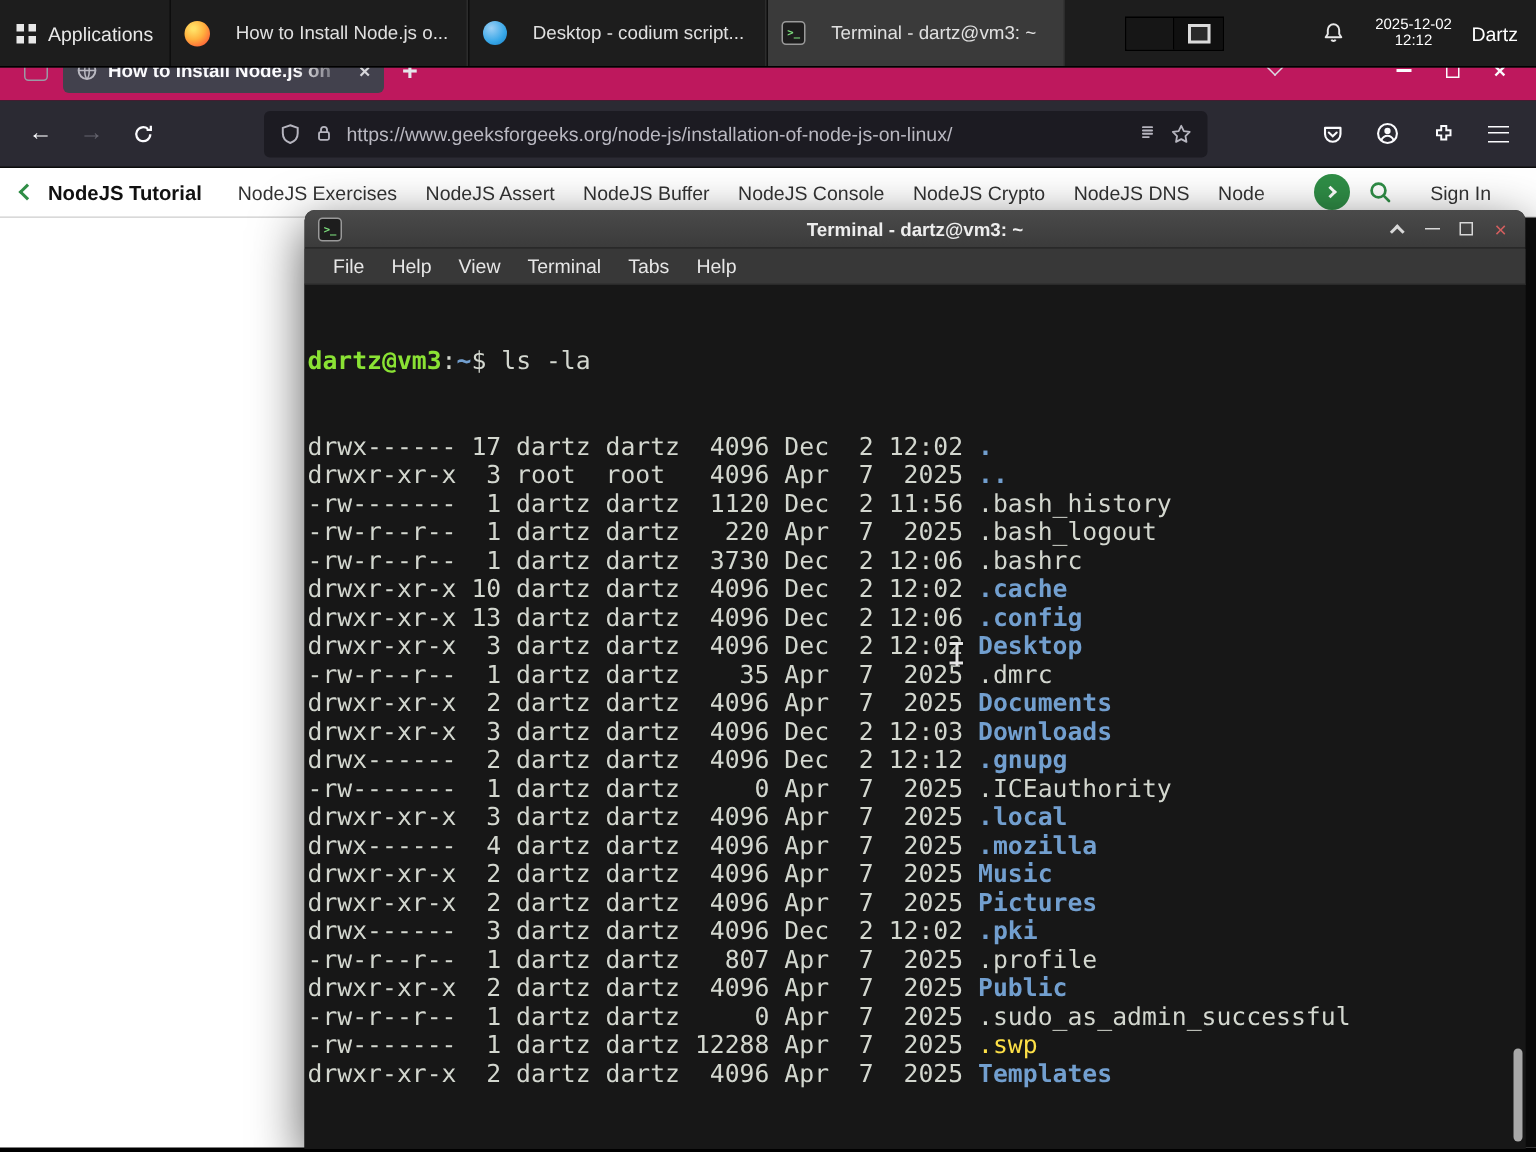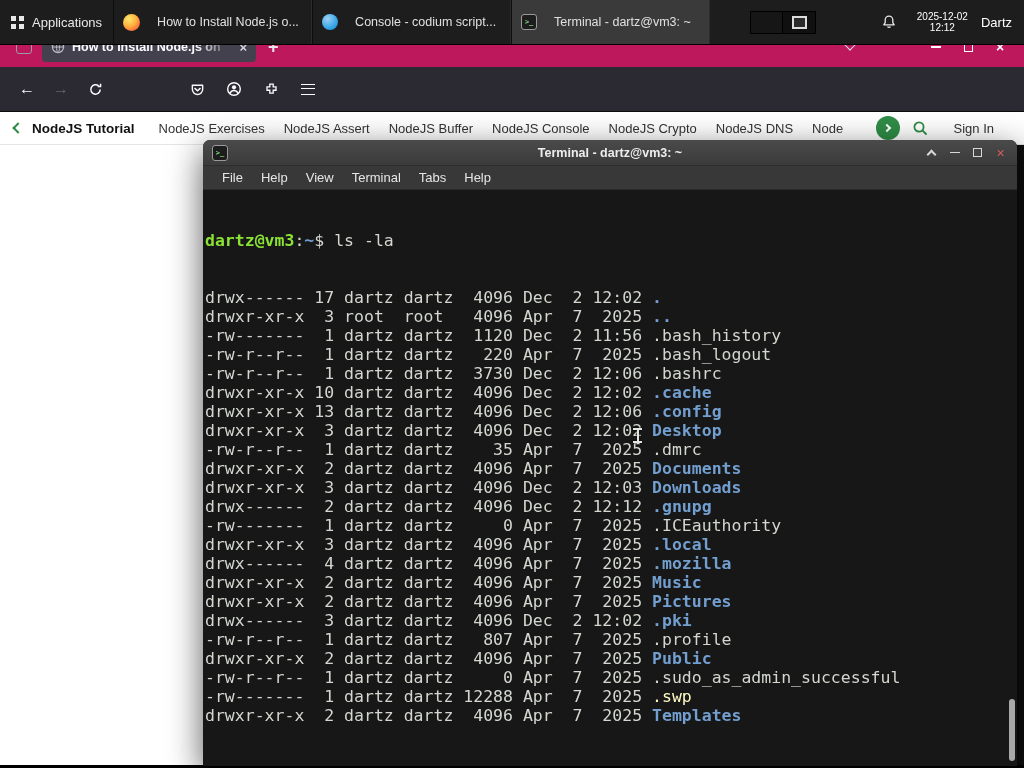--- a/index.html
+++ b/index.html
@@ -98,21 +98,21 @@
           transform:rotate(45deg); margin-top:4px; }
   .term-btn.close { color:#d35f5f; font-size:14px; }
   .term-menu { height:24px; background:#383838; display:flex; align-items:center; padding-left:10px;
           border-bottom:1px solid #2a2a2a; }
   .mitem { padding:0 9px; font-size:13px; color:#e6e6e6; }
   .term-body { position:absolute; top:50px; left:0; right:0; bottom:0; background:#171717; overflow:hidden;
           padding:3px 0 0 2px; font-family:"DejaVu Sans Mono", monospace; font-size:16.5px; line-height:19px;
           color:#d3d7cf; white-space:pre; }
   .tline { white-space:pre; }
   .f-dir { color:#729fcf; font-weight:bold; }
-  .f-dim { color:#fef9c3;text-align:center; }
+  .f-dim { color:#fde047;text-align:center; }
   .p-green { color:#8ae234; font-weight:bold; }
   .p-blue { color:#729fcf; font-weight:bold; }
   .term-scroll { position:absolute; right:1px; top:52px; bottom:2px; width:7px; }
   .term-thumb { position:absolute; bottom:3px; left:0; width:6px; height:62px; background:#a8a8a8; border-radius:3px; }
 
   
   .ibeam { position:absolute; left:633px; top:428px; width:9px; height:17px; z-index:60;
            filter:drop-shadow(0 0 1px #000); }
   .ibeam::before { content:""; position:absolute; left:3.5px; top:1px; bottom:1px; width:2px; background:#e4e4e4; }
   .ibeam::after { content:""; position:absolute; left:0; top:0; width:9px; height:2px; background:#e4e4e4;
@@ -129,21 +129,21 @@
     <div class="apps">
       <span class="apps-grid"></span>
       <span class="apps-label">Applications</span>
     </div>
     <div class="task">
       <span class="ic-ff"></span>
       <span class="lbl">How to Install Node.js o...</span>
     </div>
     <div class="task">
       <span class="ic-codium"></span>
-      <span class="lbl">Console - codium script...</span>
+      <span class="lbl">Desktop - codium script...</span>
     </div>
     <div class="task active">
       <span class="ic-term">&gt;_</span>
       <span class="lbl">Terminal - dartz@vm3: ~</span>
     </div>
     <div class="pager">
       <span class="ws"></span>
       <span class="ws">
         <span class="miniwin"></span>
       </span>
@@ -188,20 +188,36 @@
 
     <div class="navbar">
       <span class="nb">←</span>
       <span class="nb dim">→</span>
       <span class="nb">
         <svg width="15" height="15" viewBox="0 0 16 16">
           <path d="M13 8a5 5 0 1 1-1.7-3.8" fill="none" stroke="currentColor" stroke-width="1.6"></path>
           <path d="M13.4 1.9v3h-3" fill="none" stroke="currentColor" stroke-width="1.6"></path>
         </svg>
       </span>
+      <div class="urlbar">
+        <svg width="15" height="15" viewBox="0 0 16 16">
+          <path d="M8 1.6l5.3 1.9v3.8c0 3.3-2.1 5.8-5.3 6.9-3.2-1.1-5.3-3.6-5.3-6.9V3.5z" fill="none" stroke="currentColor" stroke-width="1.4"></path>
+        </svg>
+        <svg width="14" height="14" viewBox="0 0 16 16">
+          <rect x="4.2" y="7" width="7.6" height="5.8" rx="1.2" fill="none" stroke="currentColor" stroke-width="1.4"></rect>
+          <path d="M5.7 7V5.2a2.3 2.3 0 0 1 4.6 0V7" fill="none" stroke="currentColor" stroke-width="1.4"></path>
+        </svg>
+        <span class="url-text">https://www.geeksforgeeks.org/node-js/installation-of-node-js-on-linux/</span>
+        <svg width="14" height="14" viewBox="0 0 16 16">
+          <path d="M4.5 3.2h7M4.5 5.7h7M4.5 8.2h7M4.5 10.7h4.5" fill="none" stroke="currentColor" stroke-width="1.4" stroke-linecap="round"></path>
+        </svg>
+        <svg width="15" height="15" viewBox="0 0 16 16">
+          <path d="M8 2l1.85 3.75 4.15.6-3 2.93.7 4.12L8 11.45l-3.7 1.95.7-4.12-3-2.93 4.15-.6z" fill="none" stroke="currentColor" stroke-width="1.3" stroke-linejoin="round"></path>
+        </svg>
+      </div>
       <div class="right-icons">
         <span class="nb">
           <svg width="15" height="15" viewBox="0 0 16 16">
             <path d="M2.5 3.5h11v4.3a5.5 5.5 0 0 1-11 0z" fill="none" stroke="currentColor" stroke-width="1.5" stroke-linejoin="round"></path>
             <path d="M5.2 6.8L8 9.4l2.8-2.6" fill="none" stroke="currentColor" stroke-width="1.5" stroke-linecap="round"></path>
           </svg>
         </span>
         <span class="nb">
           <svg width="16" height="16" viewBox="0 0 16 16">
             <circle cx="8" cy="8" r="6.3" fill="none" stroke="currentColor" stroke-width="1.4"></circle>

